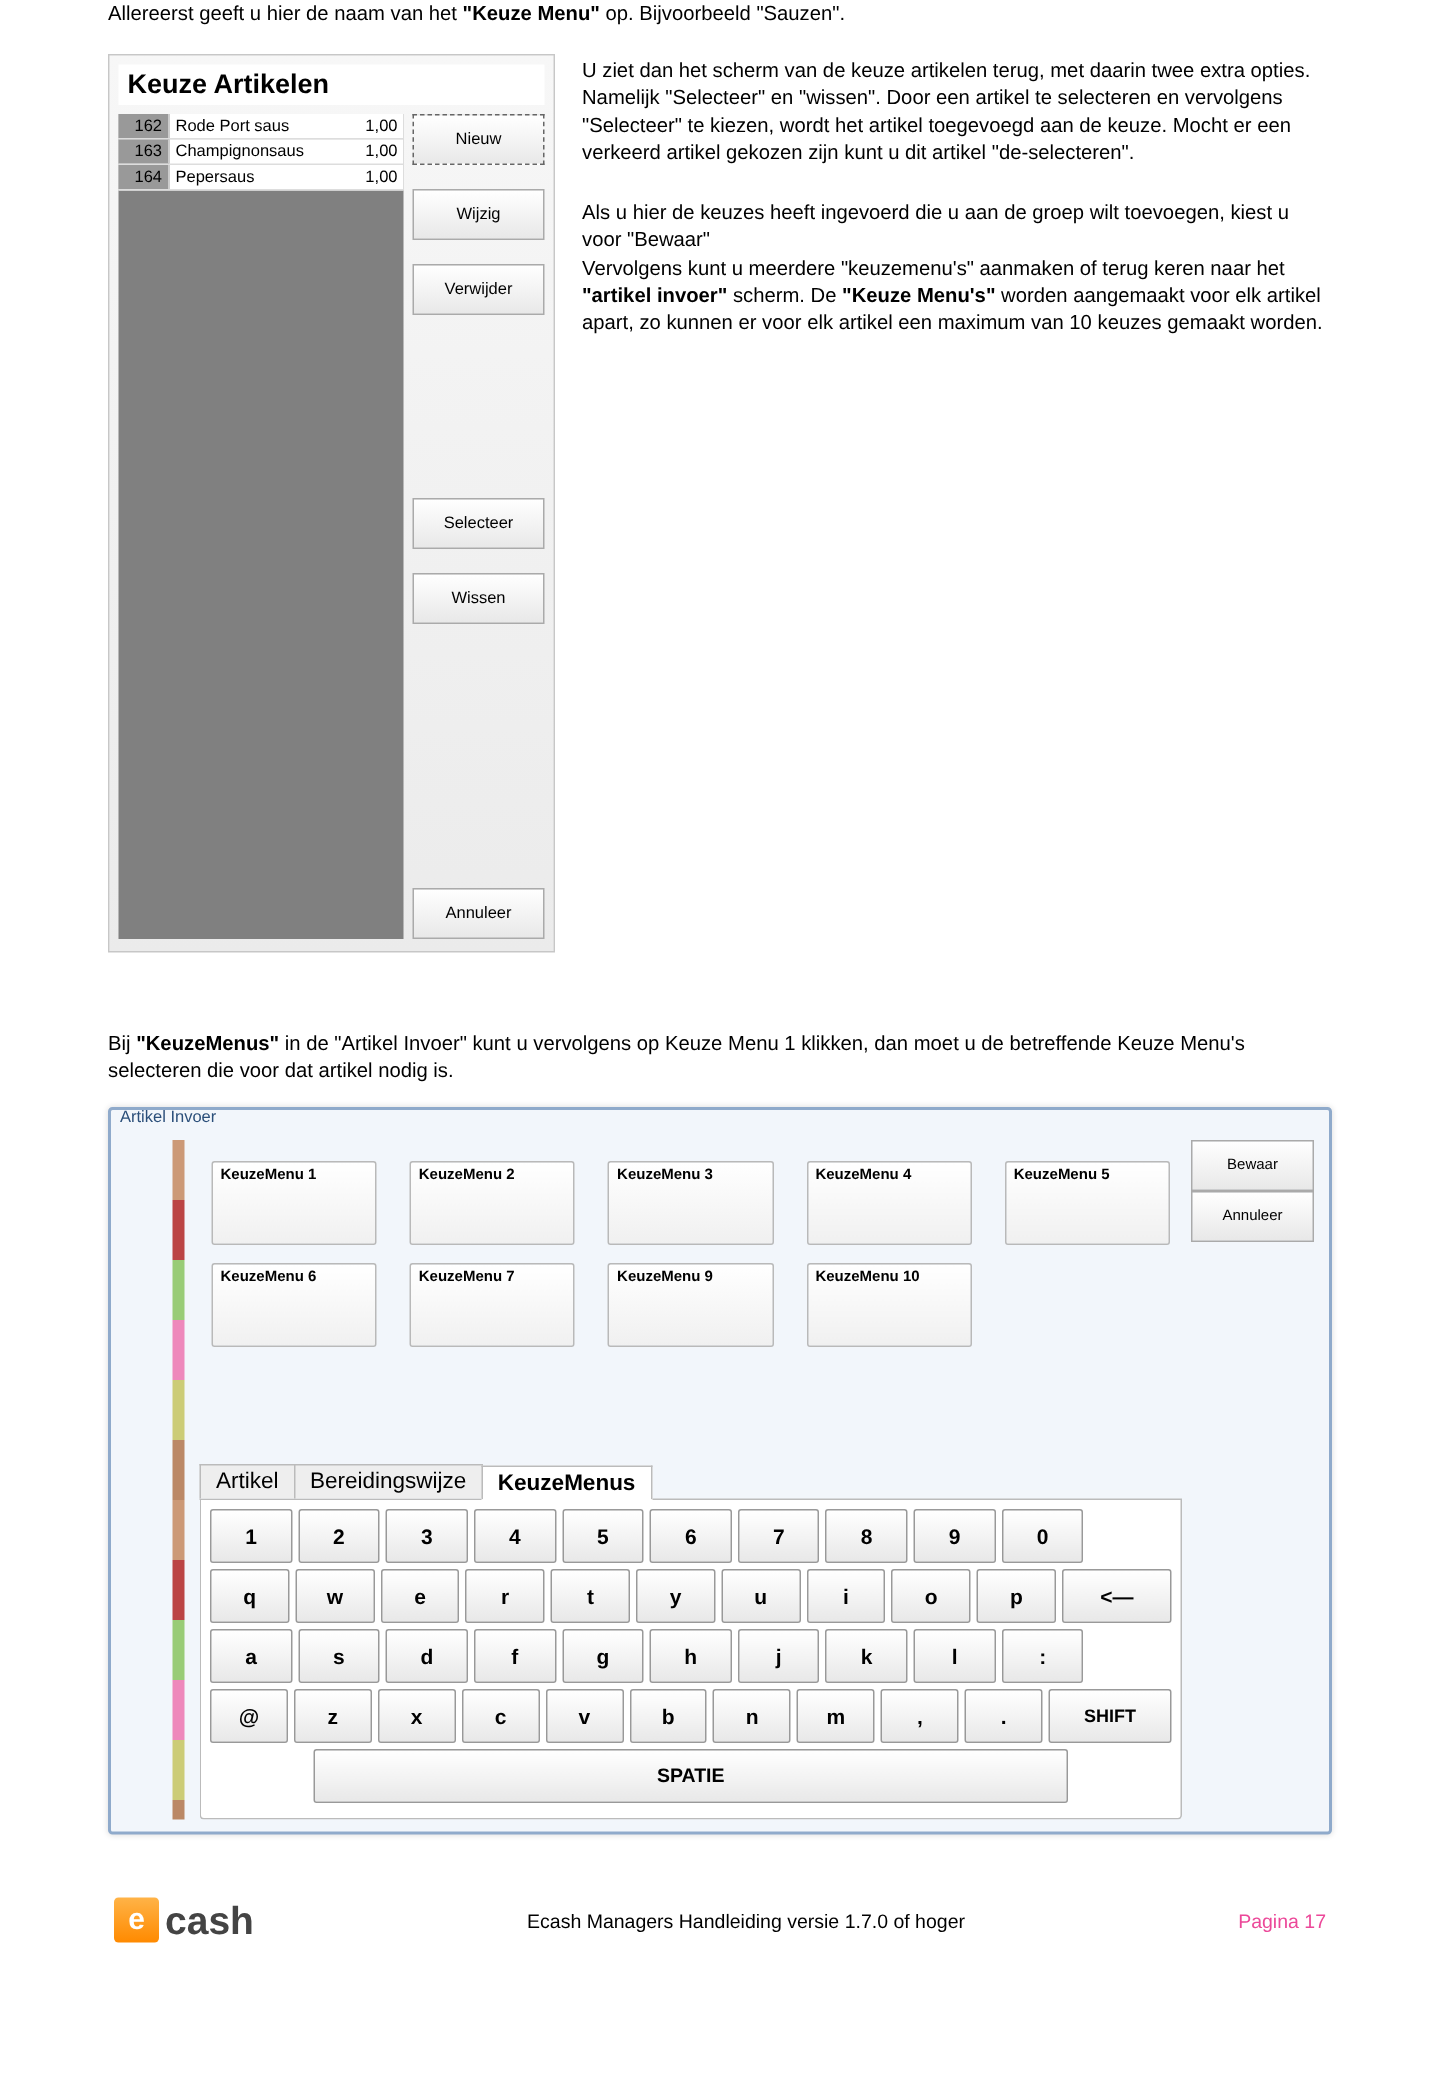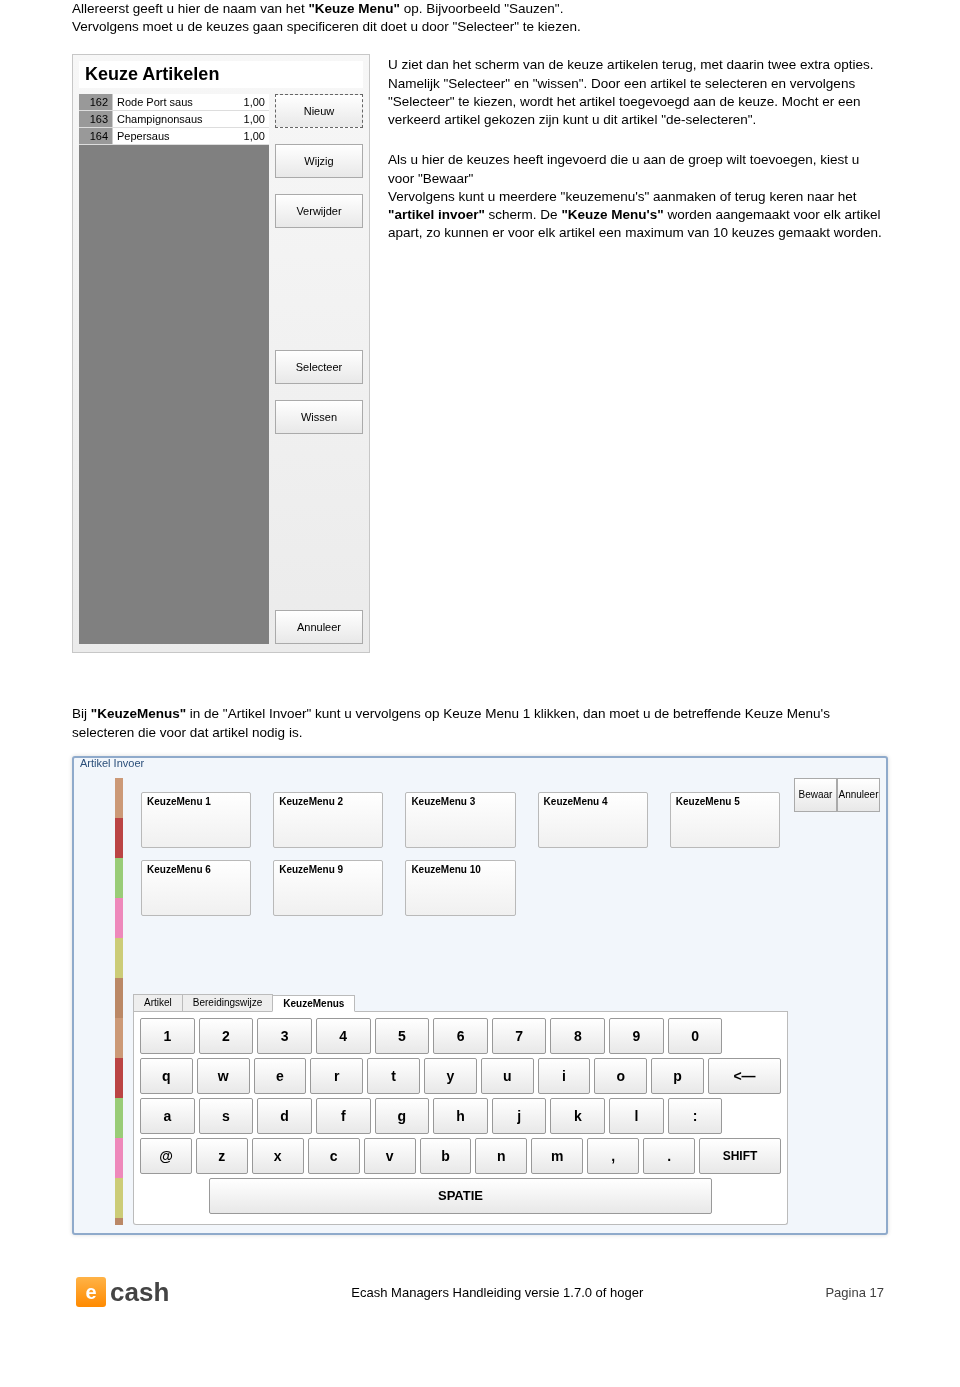--- a/index.html
+++ b/index.html
@@ -89,42 +89,42 @@
     box-shadow: 0 0 4px rgba(0,0,0,.15);
   }
   .ai-title {
     position:absolute;
     top:-1px; left:6px;
     font-size:11px;
     color:#2b4f7a;
   }
   .ai-body { display:flex; gap:6px; margin-top:14px;margin-left:35px; }
   .ai-left { flex:1; }
-  .ai-right { width:86px; display:flex; flex-direction:row; justify-content:space-between; padding-bottom:4px;}
+  .ai-right { width:86px; display:flex; flex-direction:column; justify-content:flex-start; padding-bottom:4px;}
   .km-grid {
     display:grid;
     grid-template-columns: repeat(5, 1fr);
     gap:12px 22px;
     padding: 14px 8px 24px 8px;
   }
   .km-cell {
     height:56px;
     background:linear-gradient(#fff,#f0f0f0);
     border:1px solid #b9b9b9;
     border-radius:2px;
     padding:3px 5px;
     font-size:10px;
     font-weight:bold;
     cursor:pointer;
   }
   .tabs {
     display:flex;
     margin-top:54px;
     border-bottom:1px solid #bbb;
-    font-size:10px;
+    font-size:15px;
   }
   .tab {
     padding:2px 10px;
     border:1px solid #bbb;
     border-bottom:none;
     background:#eee;
     margin-right:-1px;
     cursor:pointer;
   }
   .tab.active {
@@ -196,30 +196,29 @@
   }
   .logo .ebox {
     width:30px;height:30px;
     background:linear-gradient(#ffb347,#ff8a00);
     border-radius:3px;
     display:flex;align-items:center;justify-content:center;
     color:#fff; font-size:20px; font-weight:bold;
   }
   .logo .cash { color:#444; letter-spacing:0px; }
   .footer-mid { flex:1; text-align:center; font-size:13px; }
-  .footer-right { font-size:13px; color:#404040; }
+  .footer-right { font-size:13px; color:#ec4899; }
 </style>
 </head>
 <body>
 
 <div class="page">
 
   <div class="intro">
     <span>Allereerst geeft u hier de naam van het </span><span class="bold">"Keuze Menu"</span><span> op. Bijvoorbeeld "Sauzen".</span><br>
-    <span>Vervolgens moet u de keuzes gaan specificeren dit doet u door "Selecteer" te kiezen.</span>
   </div>
 
   <div class="row1">
 
     <div class="ka-panel">
       <div class="ka-head">Keuze Artikelen</div>
       <div class="ka-body">
         <div class="ka-list">
           <div class="ka-row">
             <div class="c1">162</div>
@@ -271,20 +270,21 @@
     <div class="ai-body ai-flex">
       <div class="color-strip"></div>
       <div class="ai-left">
         <div class="km-grid">
           <div class="km-cell">KeuzeMenu 1</div>
           <div class="km-cell">KeuzeMenu 2</div>
           <div class="km-cell">KeuzeMenu 3</div>
           <div class="km-cell">KeuzeMenu 4</div>
           <div class="km-cell">KeuzeMenu 5</div>
           <div class="km-cell">KeuzeMenu 6</div>
+          <div class="km-cell">KeuzeMenu 7</div>
           <div class="km-cell">KeuzeMenu 9</div>
           <div class="km-cell">KeuzeMenu 10</div>
         </div>
 
         <div class="tabs">
           <div class="tab">Artikel</div>
           <div class="tab">Bereidingswijze</div>
           <div class="tab active">KeuzeMenus</div>
         </div>
 

